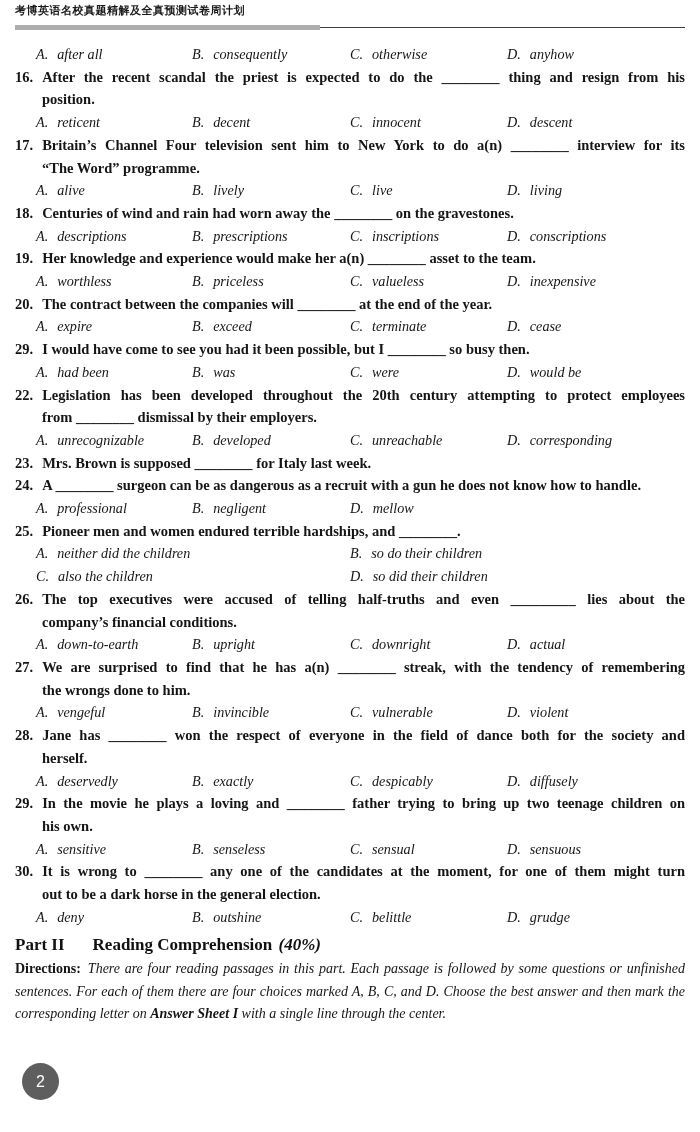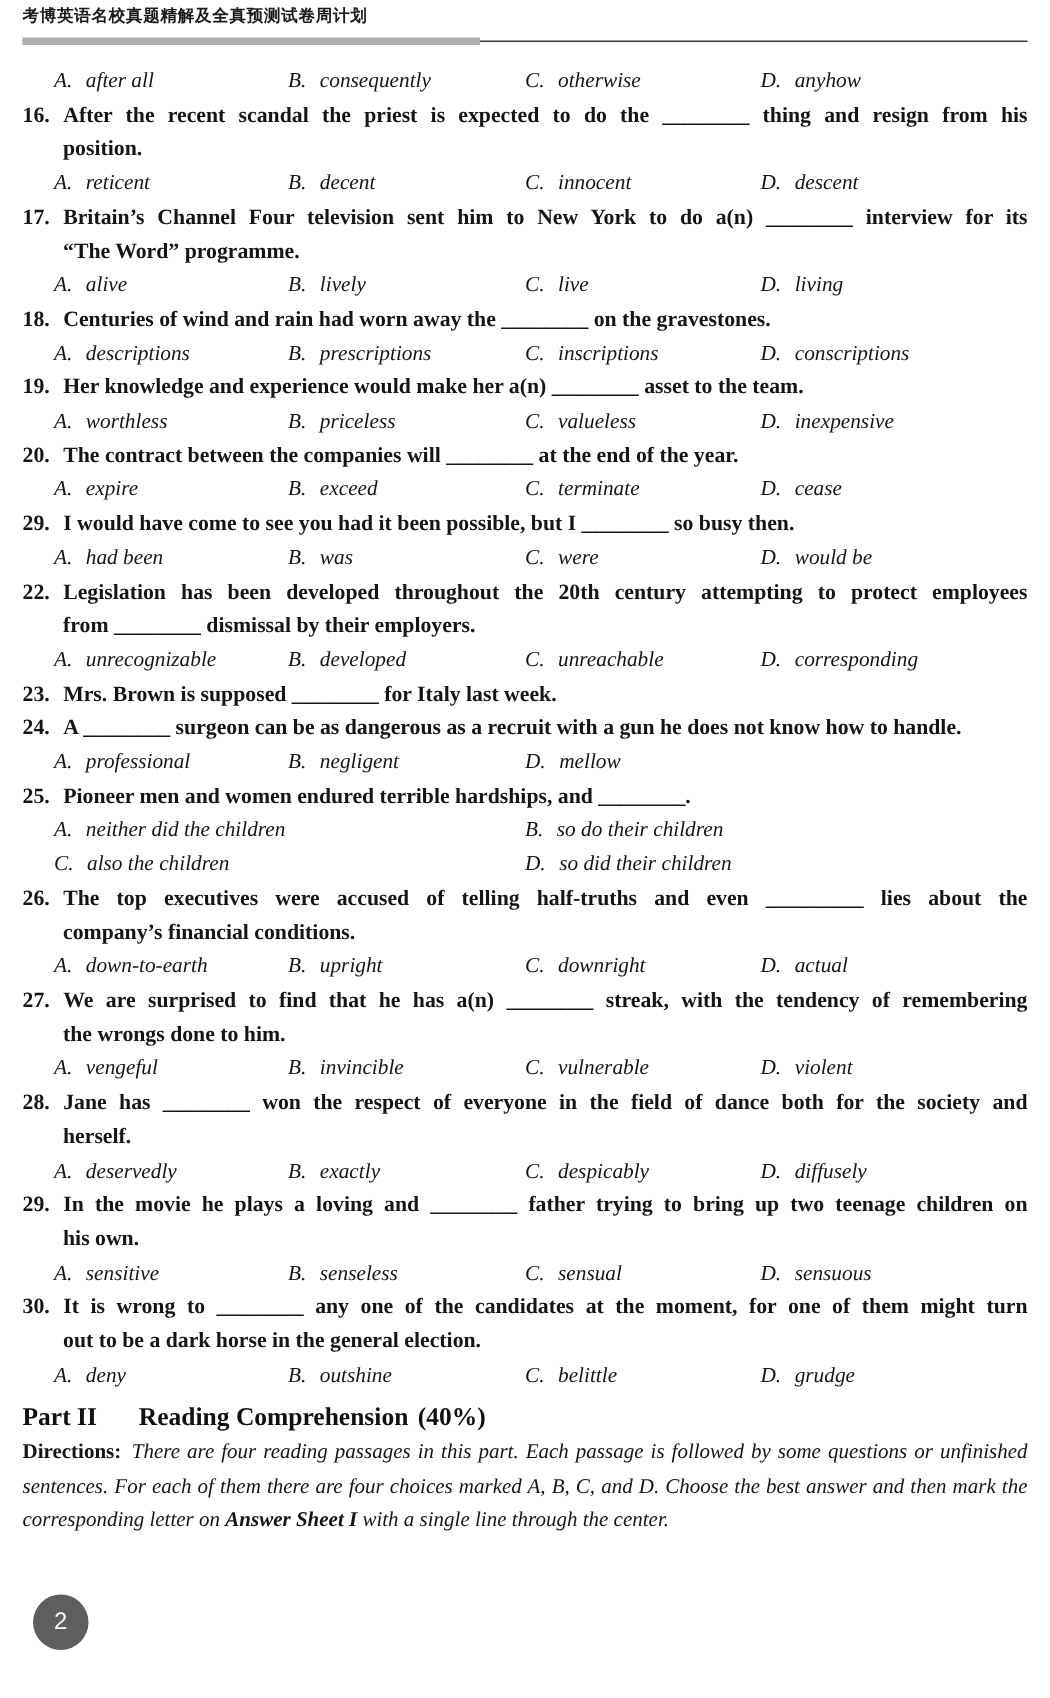--- a/index.html
+++ b/index.html
@@ -32,21 +32,21 @@
   }
   .options.two-col{grid-template-columns:314px 1fr;}
   .opt{white-space:nowrap;}
   .opt-label{margin-right:9px;}
 
   
   .part2-heading{
     margin:7px 0 3px;font-size:17px;font-weight:bold;color:#111;
   }
   .part2-heading .hl{margin-right:28px;}
-  .part2-heading .hs{margin-left:2px;}
+  .part2-heading .hs{margin-left:2px;font-style:italic;}
   .directions{margin:2px 0 0;font-size:14px;line-height:22.5px;text-align:justify;}
   .dir-label{font-weight:bold;font-style:normal;margin-right:7px;}
   .directions i{font-style:italic;}
   .directions .bi{font-weight:bold;font-style:italic;}
 
   
   .page-badge{
     position:absolute;left:22px;top:1063px;width:37px;height:37px;
     border-radius:50%;background:#5e5e5e;color:#fdfdfd;
     display:flex;align-items:center;justify-content:center;

